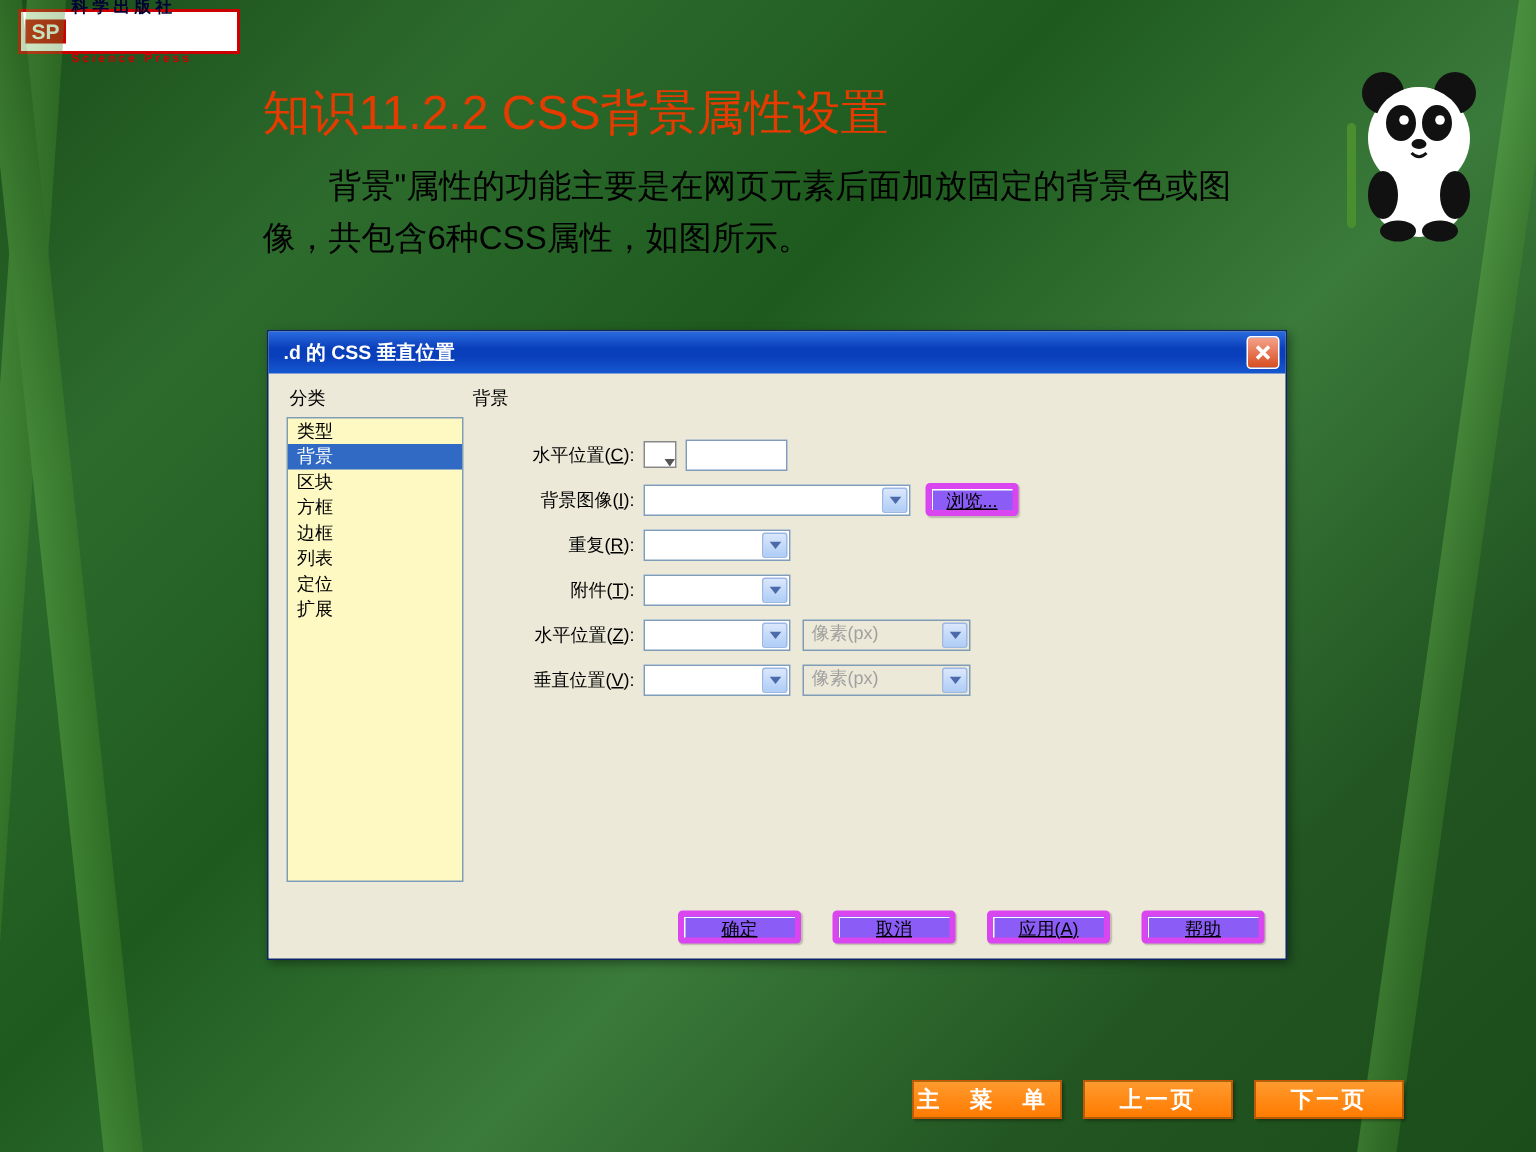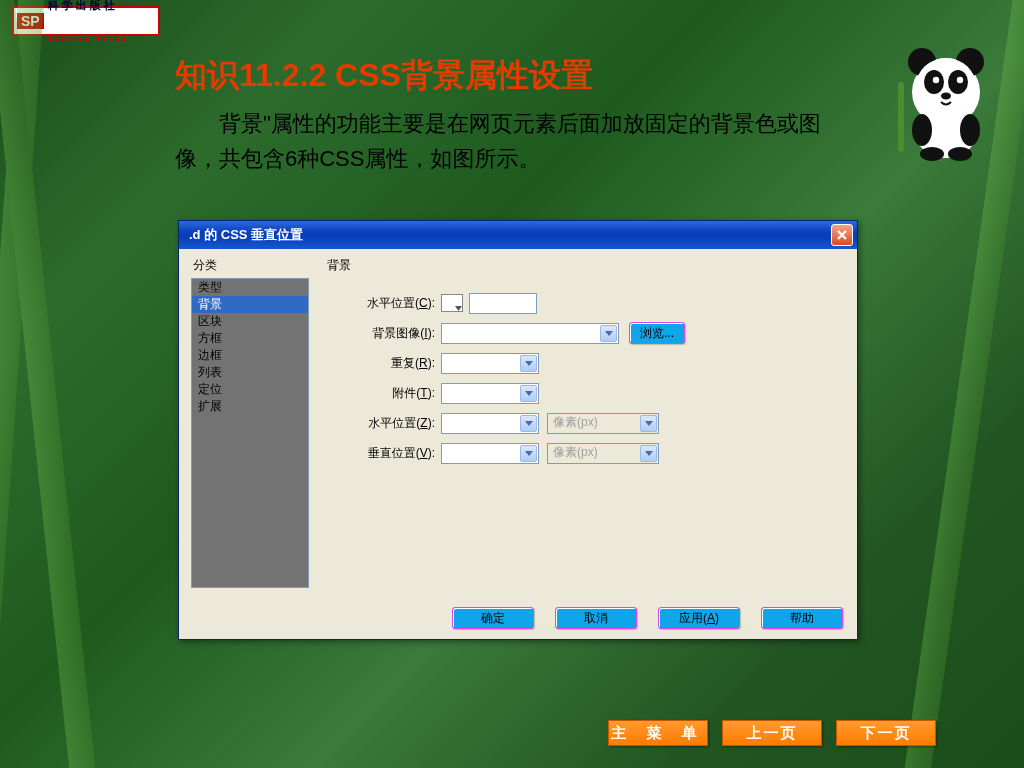--- a/index.html
+++ b/index.html
@@ -16,58 +16,58 @@
   .bamboo .b2{left:30px;top:-80px;height:950px;transform:rotate(-6deg);}
   .bamboo .b3{right:40px;top:-60px;height:900px;transform:rotate(8deg);}
 
   .header { display:flex; align-items:center; padding:6px 12px; color:#000; }
   .logo { background:#fff; border:2px solid #c00; width:148px; height:30px; display:flex; align-items:center; font-size:10px; font-weight:bold; color:#003; padding:1px 3px; }
   .logo .sp { background:#c00; color:#fff; padding:0 4px; margin-right:4px; font-size:14px; }
   .logo-cn{font-size:11px;letter-spacing:3px;}
   .logo-en{font-size:8px;letter-spacing:2px;color:#c00;margin-top:24px;}
   .header-title { margin-left:auto; font-size:20px; font-style:italic; color:#000; padding-right:180px;}
 
-  .page-title { color:#e63b00; font-size:32px; font-weight:bold; margin:12px 0 8px 175px; }
+  .page-title { color:#e63b00; font-size:32px; font-weight:normal; margin:12px 0 8px 175px; }
   .page-desc { color:#000; font-size:22px; margin-left:175px; margin-right:170px; line-height:1.6; text-indent:2em;}
 
   .panda { position:absolute; top:22px; right:18px; width:120px; height:140px; }
   .panda svg{width:100%;height:100%;}
 
   
   .dialog { position:absolute; left:178px; top:220px; width:680px; height:420px;
             background:#ece9d8; border:1px solid #0a246a; box-shadow:2px 2px 6px rgba(0,0,0,.4); }
   .titlebar { height:28px; background:linear-gradient(#2a6bde,#0a3fbb 40%,#0a3fbb 60%,#1658d0);
               display:flex; align-items:center; padding:0 4px; }
   .titlebar-text{ color:#fff; font-size:13px; font-weight:bold; padding-left:6px;}
   .close-btn{ margin-left:auto; width:22px; height:22px; background:linear-gradient(#f5a28a,#d64d20);
               border:1px solid #fff; border-radius:3px; display:flex; align-items:center; justify-content:center;}
   .close-btn svg{stroke:#fff; stroke-width:2.4;}
 
-  .dlg-body{ display:flex; height:calc(100% - 28px - 44px); padding:8px 12px 0 12px; gap:14px;}
+  .dlg-body{ display:flex; height:calc(100% - 28px - 44px); padding:8px 12px 0 12px; gap:2px;}
   .cat-col{ width:120px; }
   .cat-label{ font-size:12px; margin-bottom:4px; margin-left:2px;}
-  .cat-list{ border:1px solid #7f9db9; background:#737373; height:310px; width:118px; font-size:12px; }
+  .cat-list{ border:1px solid #7f9db9; background:#fef9c3; height:310px; width:118px; font-size:12px; }
   .cat-item{ padding:1px 6px; line-height:15px; cursor:default;}
   .cat-item.sel{ background:#316ac5; color:#fff;}
 
   .form-col{ flex:1; }
   .form-section-label{ font-size:12px; margin:0 0 14px 2px;}
   .row{ display:flex; align-items:center; height:30px; font-size:12px;}
   .row .lbl{ width:116px; text-align:right; padding-right:6px;}
   .row .u{ text-decoration:underline;}
   .combo,.txt{ border:1px solid #7f9db9; background:#fff; height:21px; display:flex; position:relative;}
   .combo .arrow{ position:absolute; right:1px; top:1px; width:17px; height:17px;
                  background:linear-gradient(#dbe7fb,#aecdf7); border:1px solid #9bb8e6; border-radius:2px;
                  display:flex; align-items:center; justify-content:center;}
   .combo .arrow svg{fill:#4b6aaa;}
   .combo.disabled{ background:#ece9d8; }
   .combo.disabled .ph{ color:#a0a0a0; padding-left:5px;}
   .swatch{ width:22px;height:18px;border:1px solid #888; background:#fff; display:flex;align-items:flex-end;justify-content:flex-end;}
   .swatch svg{fill:#555;}
-  .btn{ border:1px solid #d946ef; background:#0ea5e9; height:22px; padding:0 10px; font-size:12px; border-radius:3px; box-shadow:inset 1px 1px #fff, 1px 1px 1px rgba(0,0,0,.2);}
+  .btn{ border:4px solid #d946ef; background:#8b5cf6; height:22px; padding:0 10px; font-size:12px; border-radius:3px; box-shadow:inset 1px 1px #fff, 1px 1px 1px rgba(0,0,0,.2);text-decoration:underline;}
 
   .dlg-footer{ position:absolute; bottom:10px; right:14px; display:flex; gap:10px;}
   .dlg-footer .btn{ width:82px;margin-left:11px;}
 
   
   .nav{ position:absolute; bottom:22px; right:88px; display:flex; gap:14px;}
   .nav-btn{ width:100px; height:26px; background:linear-gradient(#ff9a2e,#ff7b00); border:1px solid #c85600;
             color:#fff; font-size:15px; font-weight:bold; display:flex; align-items:center; justify-content:center;
             box-shadow:1px 1px 2px rgba(0,0,0,.4); letter-spacing:4px;}
   .nav-btn.main{letter-spacing:8px;}

